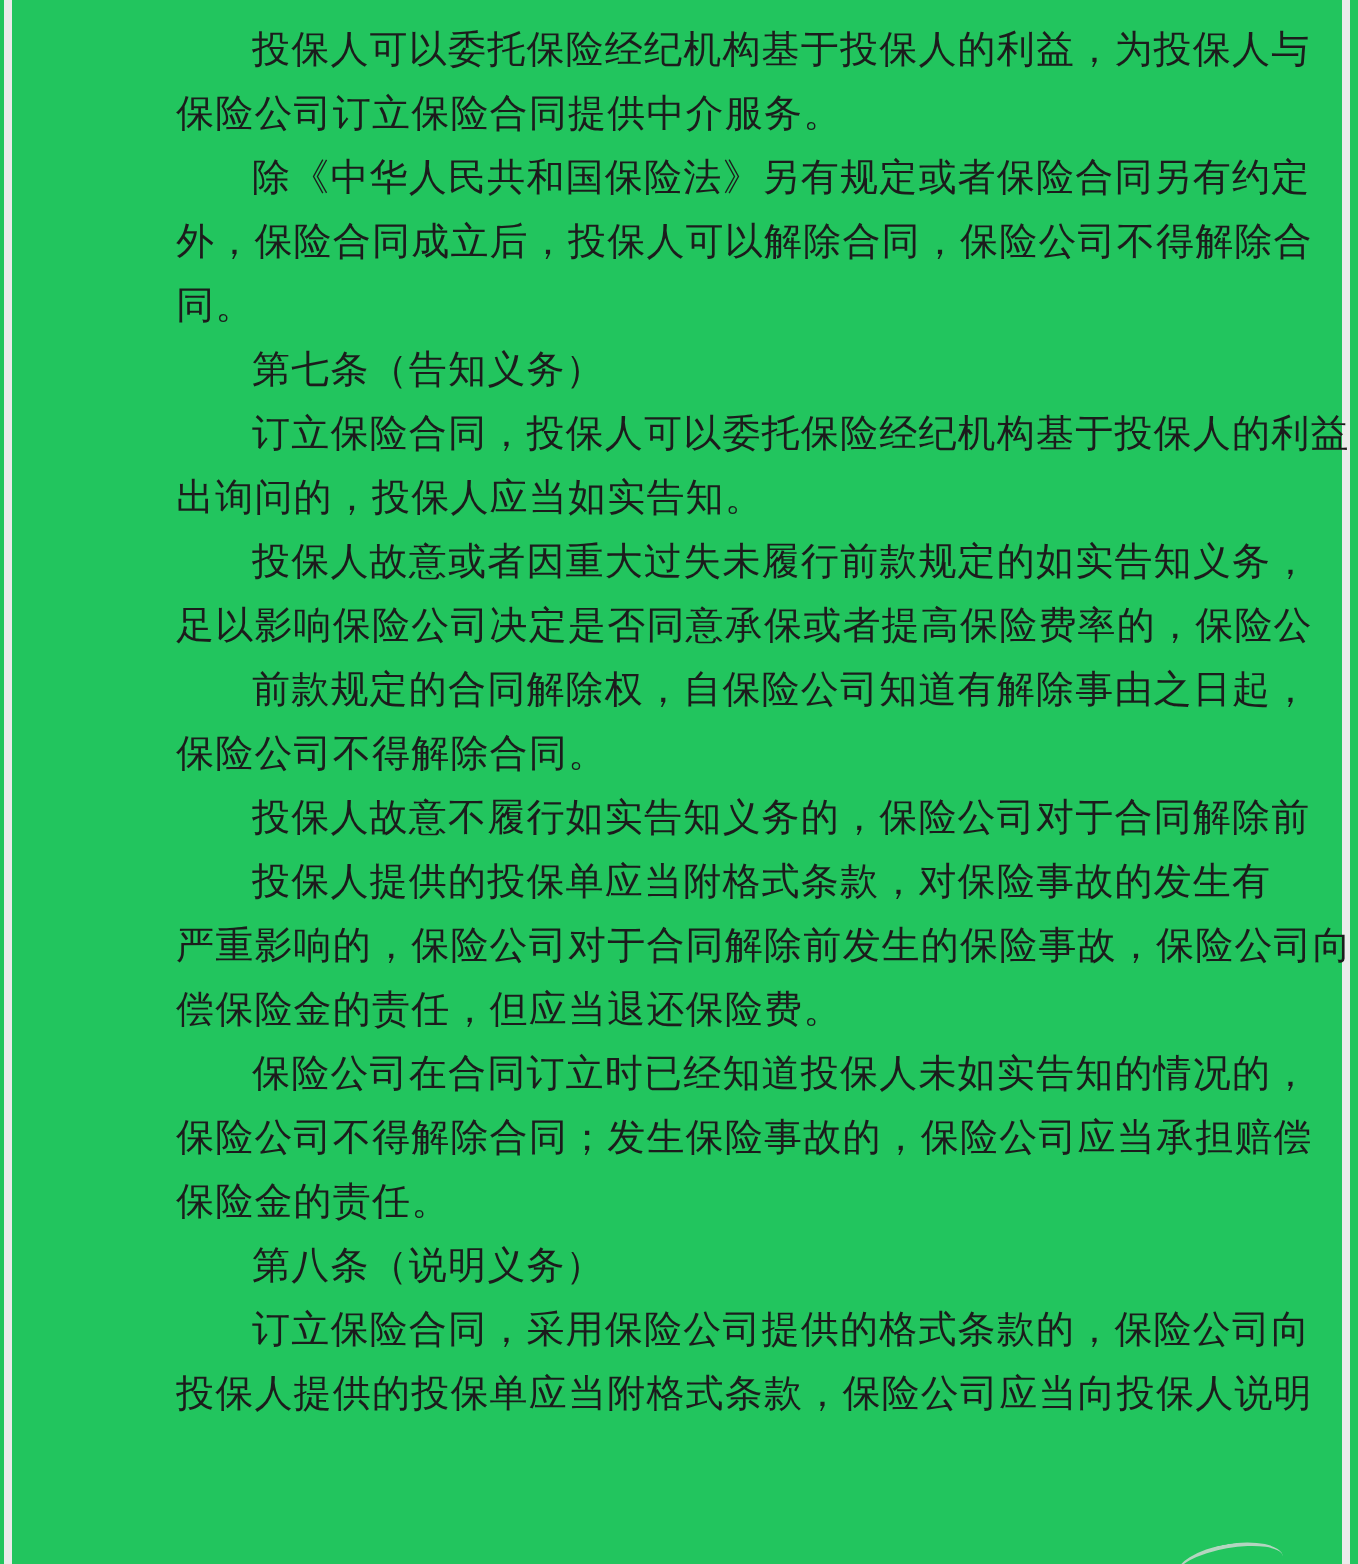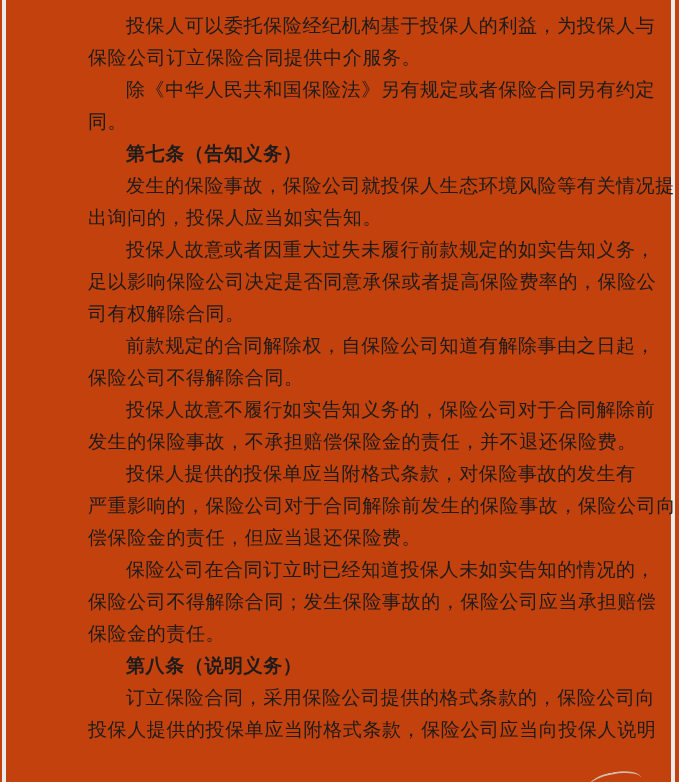--- a/index.html
+++ b/index.html
@@ -10,21 +10,21 @@
   body {
     width: 679px;
     height: 782px;
     position: relative;
     overflow: hidden;
     font-family: "DejaVu Serif", "Liberation Serif", serif;
   }
   .page {
     position: absolute;
     inset: 0;
-    background: #c2410c;
+    background: #22c55e;
   }
   .edge {
     position: absolute;
     top: 0;
     bottom: 0;
     width: 4px;
     background: #ebebeb;
   }
   .edge.left  { left: 2px; }
   .edge.right { left: 671px; }
@@ -38,21 +38,21 @@
     line-height: 32px;
     letter-spacing: 0.6px;
   }
   .line {
     white-space: nowrap;
   }
   .line.indent {
     text-indent: 2em;
   }
   .line.heading {
-    font-weight: bold;
+    font-weight: normal;
   }
   .watermark-fragment {
     position: absolute;
     left: 588px;
     top: 772px;
     width: 54px;
     height: 20px;
     border-top: 2px solid #d9d9d9;
     border-radius: 50%;
     transform: rotate(-10deg);
@@ -62,31 +62,30 @@
 </head>
 <body>
 
 <div class="page">
   <div class="edge left"></div>
   <div class="edge right"></div>
   <div class="content" id="content">
       <div class="line indent">投保人可以委托保险经纪机构基于投保人的利益，为投保人与</div>
       <div class="line">保险公司订立保险合同提供中介服务。</div>
       <div class="line indent">除《中华人民共和国保险法》另有规定或者保险合同另有约定</div>
+      <div class="line">外，保险合同成立后，投保人可以解除合同，保险公司不得解除合</div>
       <div class="line">同。</div>
       <div class="line indent heading">第七条（告知义务）</div>
-      <div class="line indent">发生的保险事故，保险公司就投保人生态环境风险等有关情况提</div>
+      <div class="line indent">订立保险合同，投保人可以委托保险经纪机构基于投保人的利益</div>
       <div class="line">出询问的，投保人应当如实告知。</div>
       <div class="line indent">投保人故意或者因重大过失未履行前款规定的如实告知义务，</div>
       <div class="line">足以影响保险公司决定是否同意承保或者提高保险费率的，保险公</div>
-      <div class="line">司有权解除合同。</div>
       <div class="line indent">前款规定的合同解除权，自保险公司知道有解除事由之日起，</div>
       <div class="line">保险公司不得解除合同。</div>
       <div class="line indent">投保人故意不履行如实告知义务的，保险公司对于合同解除前</div>
-      <div class="line">发生的保险事故，不承担赔偿保险金的责任，并不退还保险费。</div>
       <div class="line indent">投保人提供的投保单应当附格式条款，对保险事故的发生有</div>
       <div class="line">严重影响的，保险公司对于合同解除前发生的保险事故，保险公司向</div>
       <div class="line">偿保险金的责任，但应当退还保险费。</div>
       <div class="line indent">保险公司在合同订立时已经知道投保人未如实告知的情况的，</div>
       <div class="line">保险公司不得解除合同；发生保险事故的，保险公司应当承担赔偿</div>
       <div class="line">保险金的责任。</div>
       <div class="line indent heading">第八条（说明义务）</div>
       <div class="line indent">订立保险合同，采用保险公司提供的格式条款的，保险公司向</div>
       <div class="line">投保人提供的投保单应当附格式条款，保险公司应当向投保人说明</div>
     </div>

